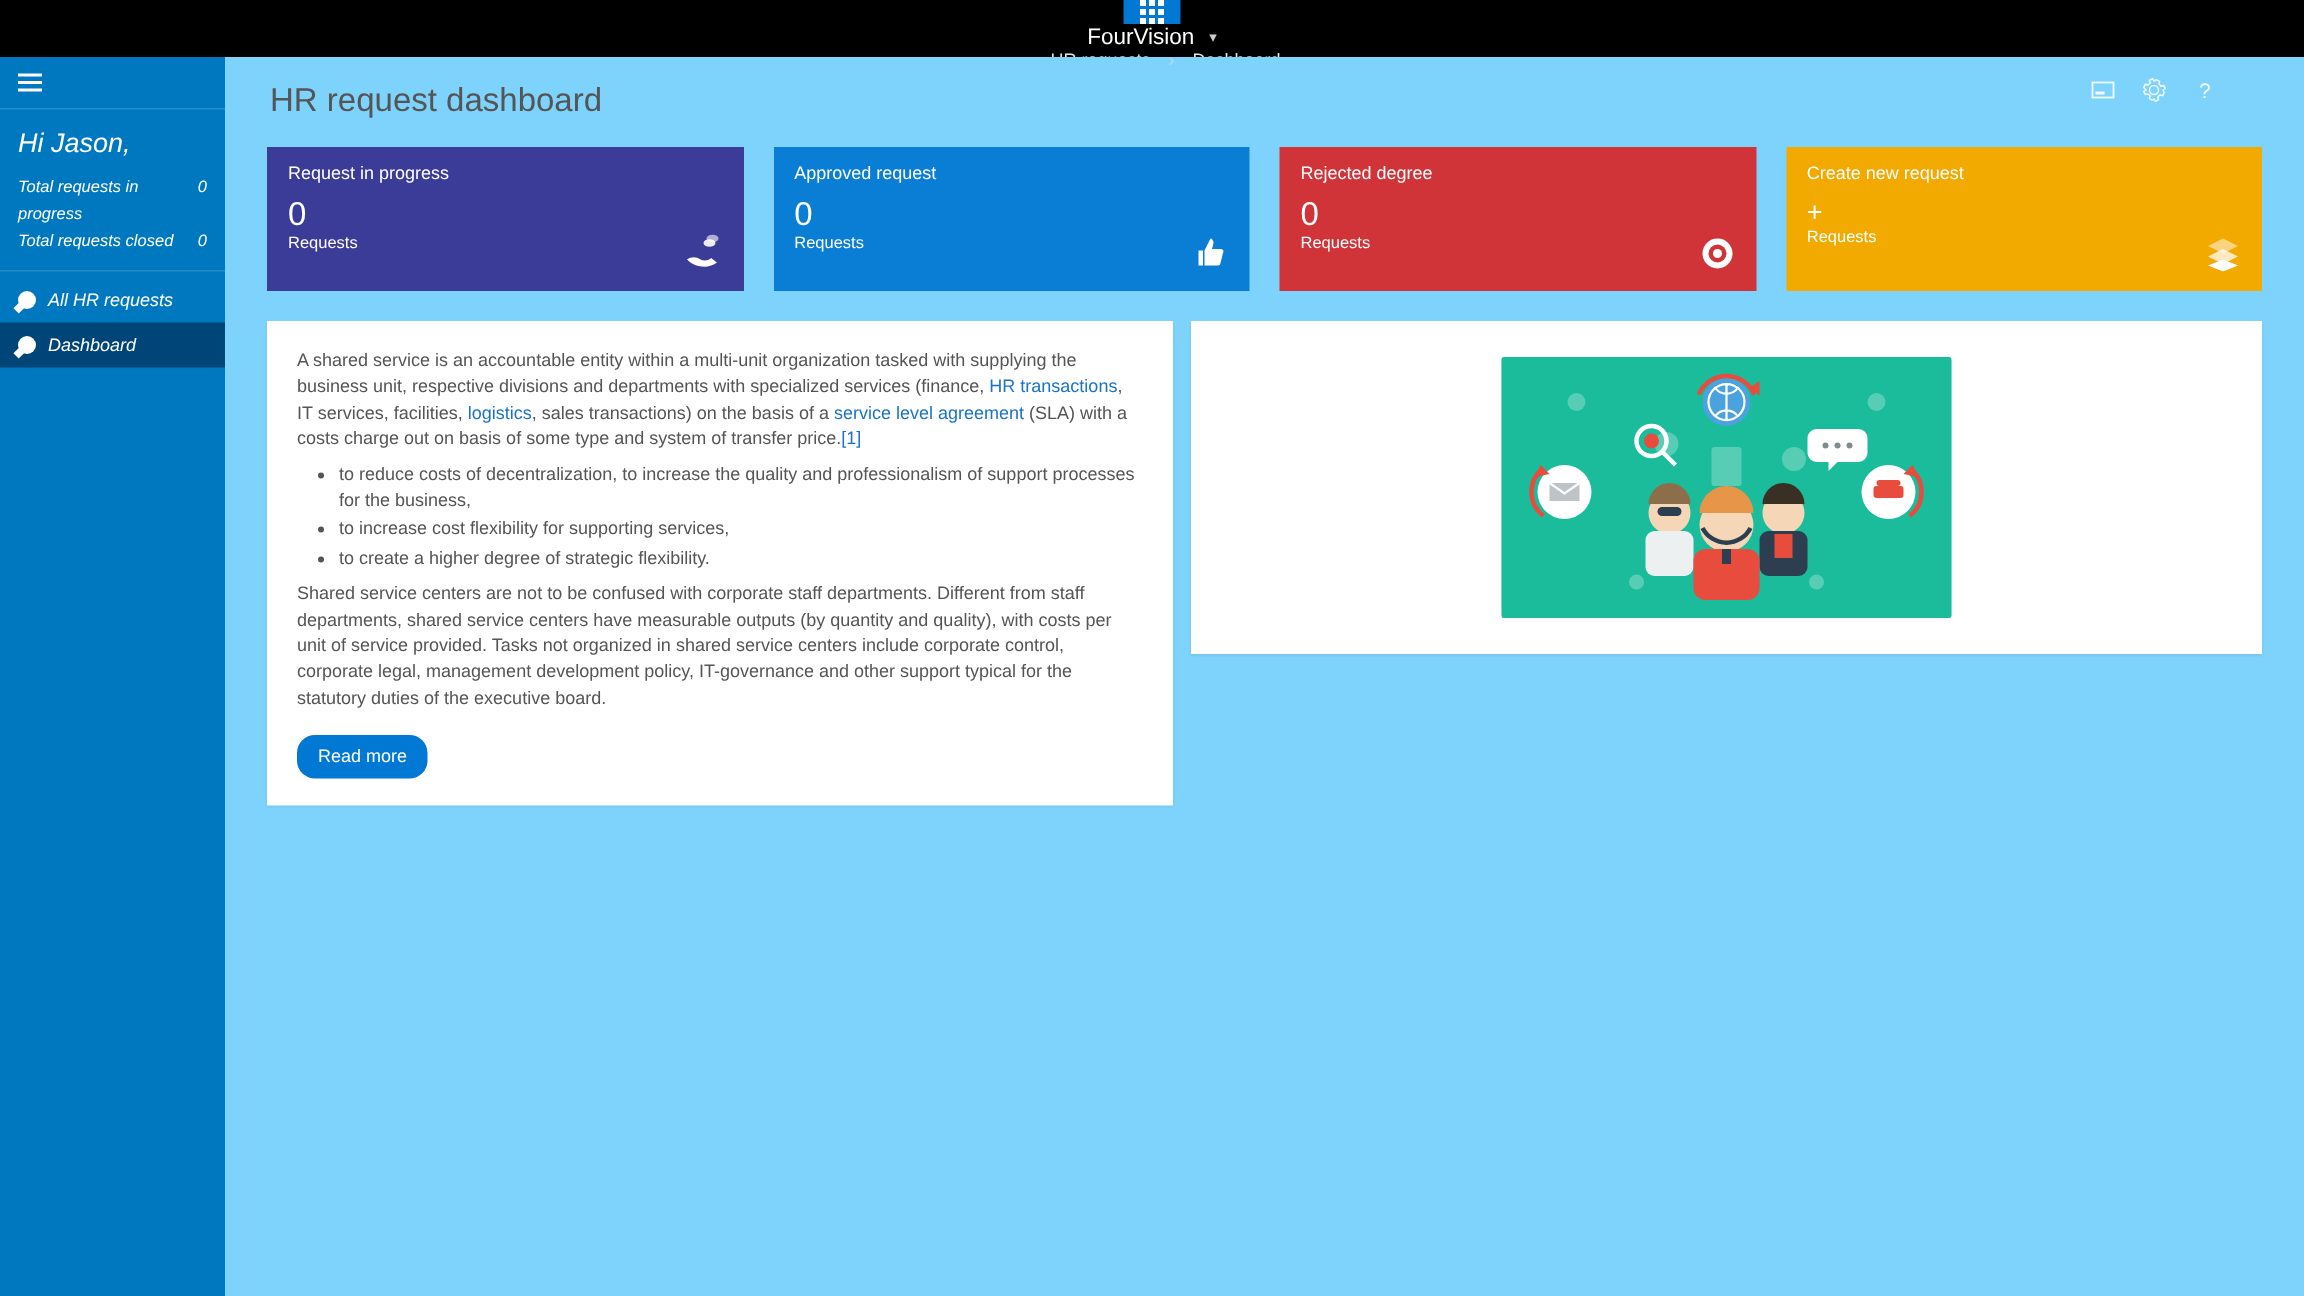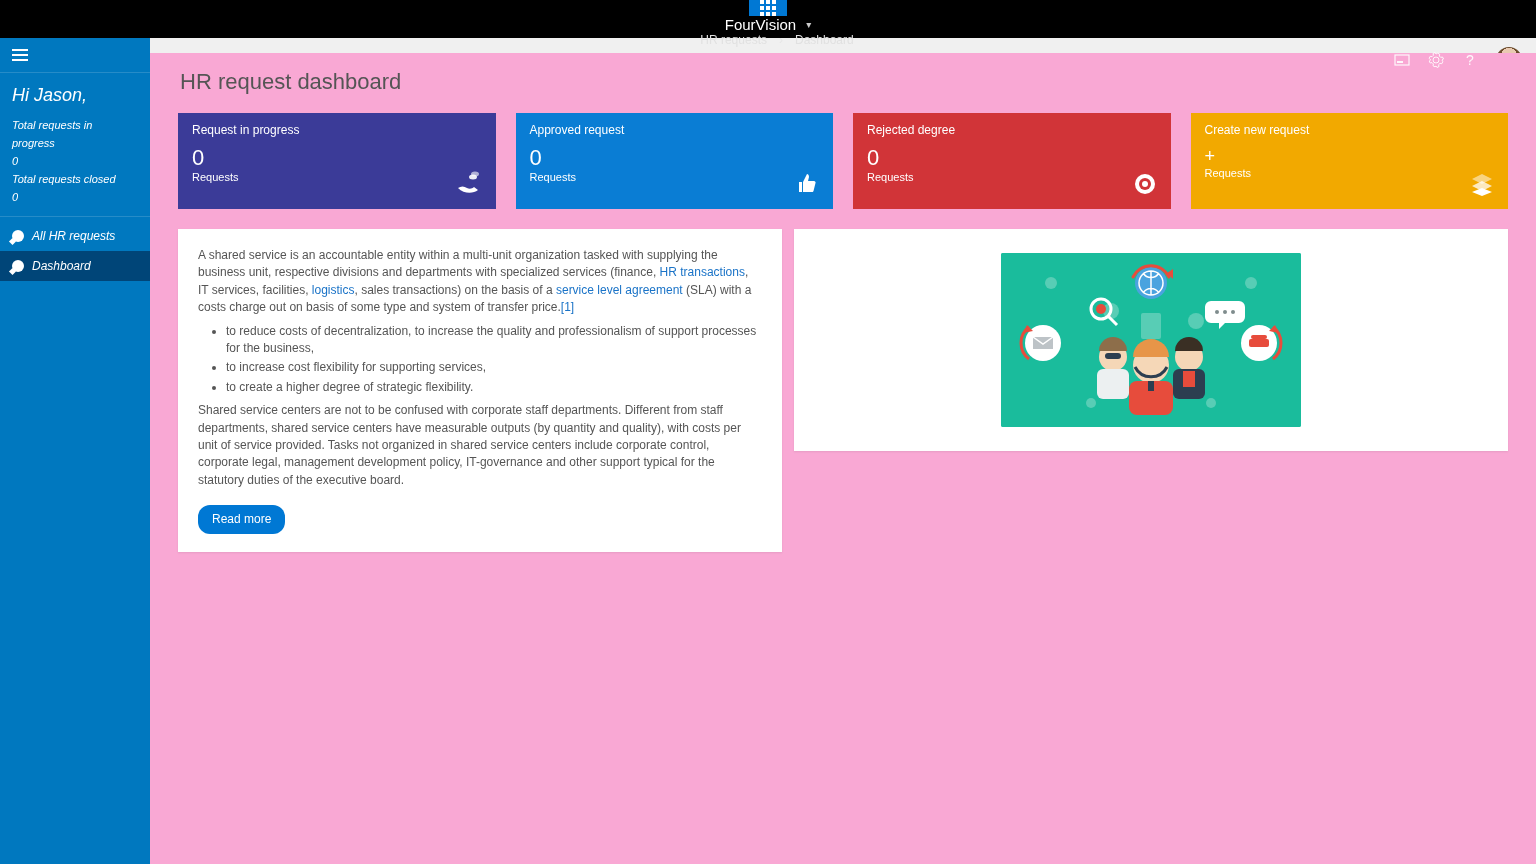--- a/index.html
+++ b/index.html
@@ -18,28 +18,28 @@
   .top-right svg { fill: #fff; }
   .avatar { width: 26px; height: 26px; border-radius: 50%; background: radial-gradient(circle at 50% 35%, #e8c9b0 0 38%, #6b4a2a 39% 60%, #3a3a3a 61% 100%); }
 
   
   .shell { display: flex; height: calc(100% - 38px); }
   .sidebar { width: 150px; background: #0078bf; color: #fff; display: flex; flex-direction: column; font-style: italic; }
   .hamburger { padding: 10px 12px; border-bottom: 1px solid rgba(255,255,255,.15); cursor: pointer; }
   .hamburger .bars { width: 16px; height: 2px; background: #fff; box-shadow: 0 5px 0 #fff, 0 -5px 0 #fff; margin: 6px 0; }
   .greeting { padding: 12px 12px 6px 12px; font-size: 18px; font-weight: 400; }
   .stats { padding: 4px 12px 10px 12px; font-size: 11px; border-bottom: 1px solid rgba(255,255,255,.15); }
-  .stats .row { display: flex; justify-content: space-between; line-height: 18px; flex-direction: column; }
+  .stats .row { display: flex; justify-content: space-between; line-height: 18px; }
   .nav { padding-top: 4px; }
   .nav-item { display: flex; align-items: center; gap: 8px; padding: 8px 12px; font-size: 12px; cursor: pointer; }
   .nav-item.active { background: #004578; }
   .nav-item .bubble { width: 12px; height: 12px; border-radius: 50%; background: #fff; position: relative; }
   .nav-item .bubble::after { content: ""; position: absolute; width: 5px; height: 5px; background: #fff; bottom: -2px; left: -2px; transform: rotate(45deg); }
 
-  .main { flex: 1; padding: 12px 28px; background: #f9a8d4; overflow: auto; margin-top: 15px; }
+  .main { flex: 1; padding: 12px 28px; background: #7dd3fc; overflow: auto; }
   .page-title { font-size: 22px; font-weight: 300; color: #555; margin: 4px 0 18px 2px; }
 
   .tiles { display: flex; gap: 20px; margin-bottom: 20px; }
   .tile { flex: 1; min-width: 0; color: #fff; padding: 10px 14px 12px 14px; position: relative; height: 96px; cursor: pointer; }
   .tile .t-title { font-size: 12px; margin-bottom: 10px; }
   .tile .t-value { font-size: 22px; font-weight: 300; line-height: 1; }
   .tile .t-label { font-size: 11px; margin-top: 2px; }
   .tile .t-plus { font-size: 18px; font-weight: 300; line-height: 1; }
   .tile .t-icon { position: absolute; right: 14px; bottom: 10px; }
   .tile-blue   { background: #3b3b98; }

